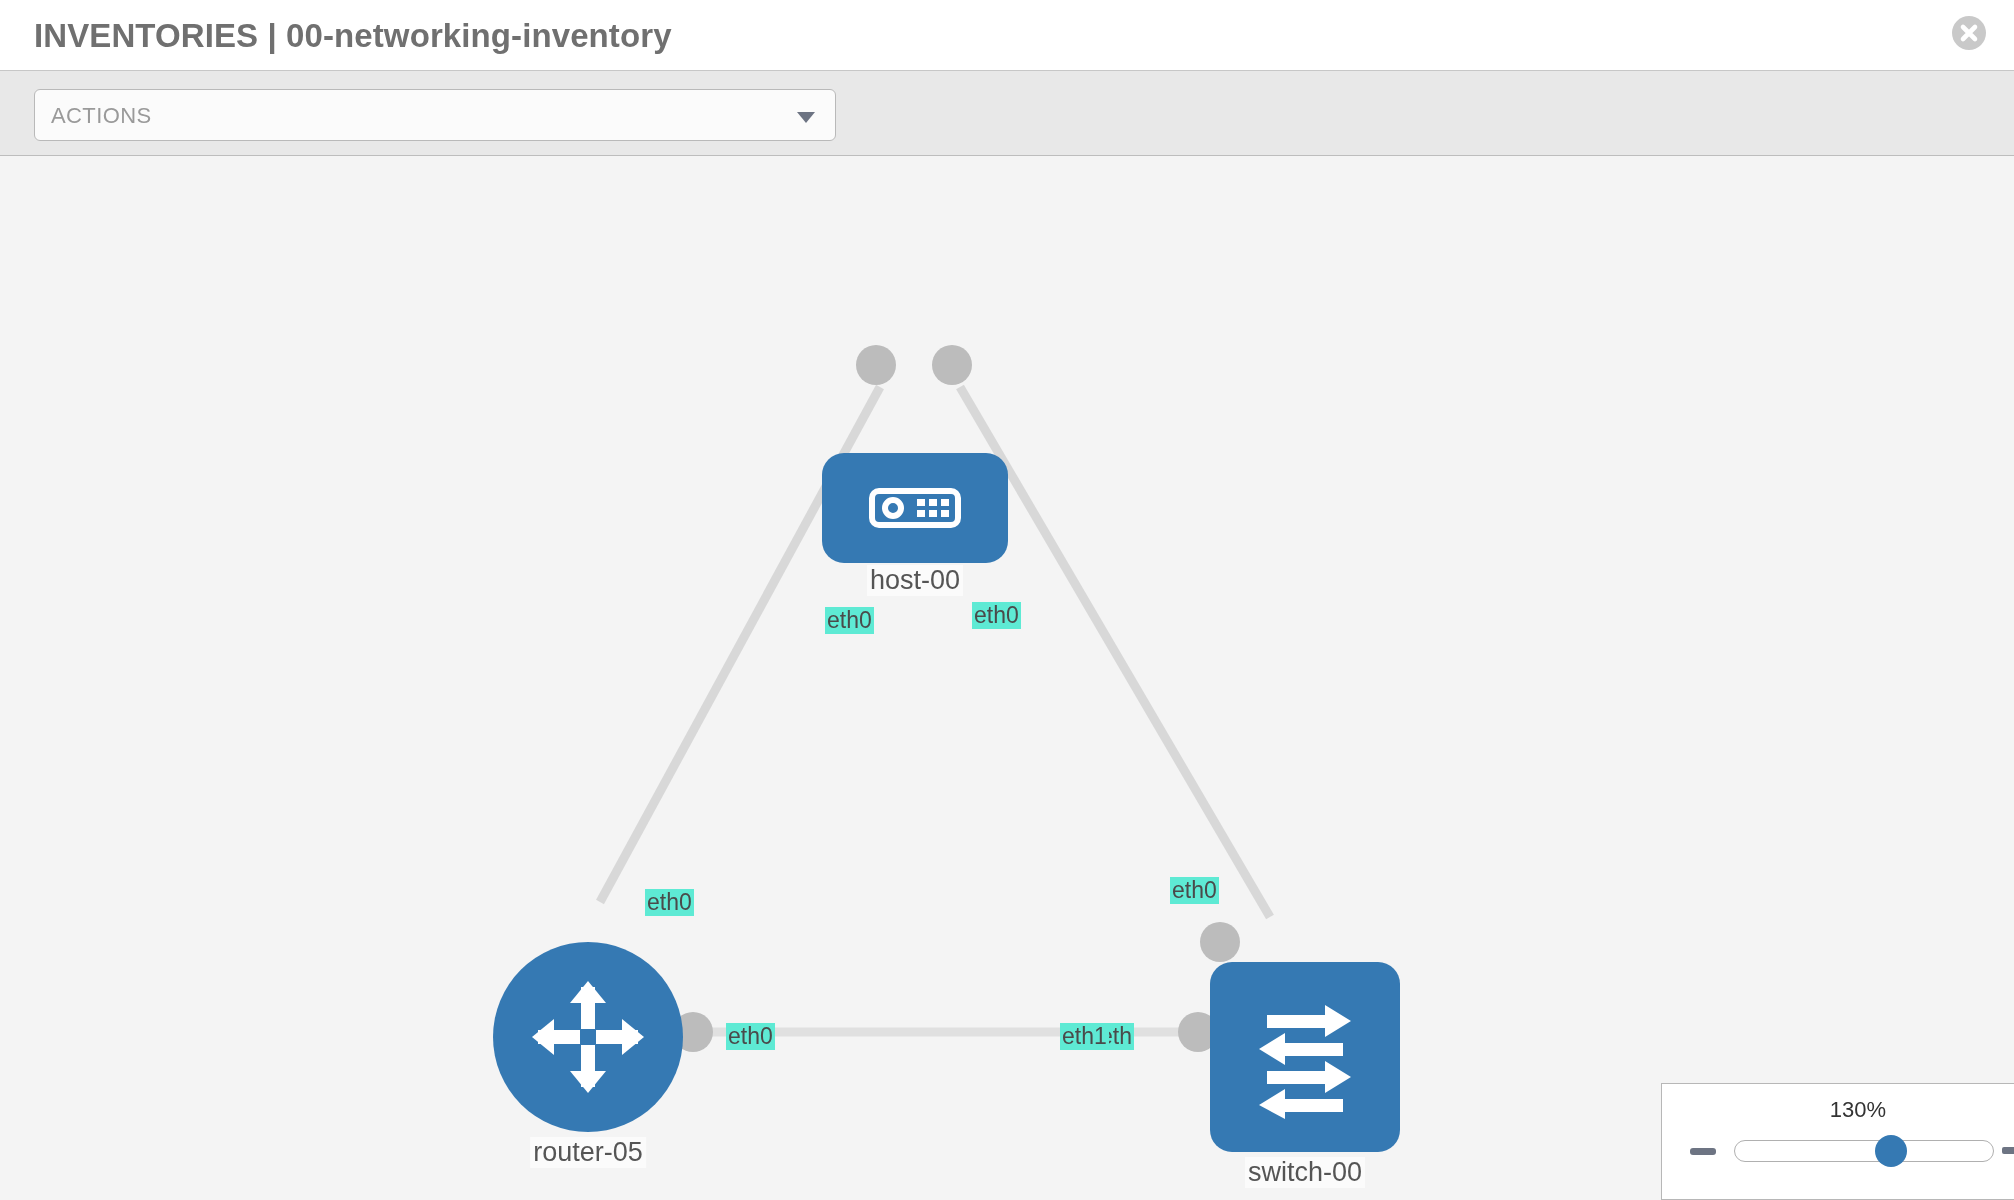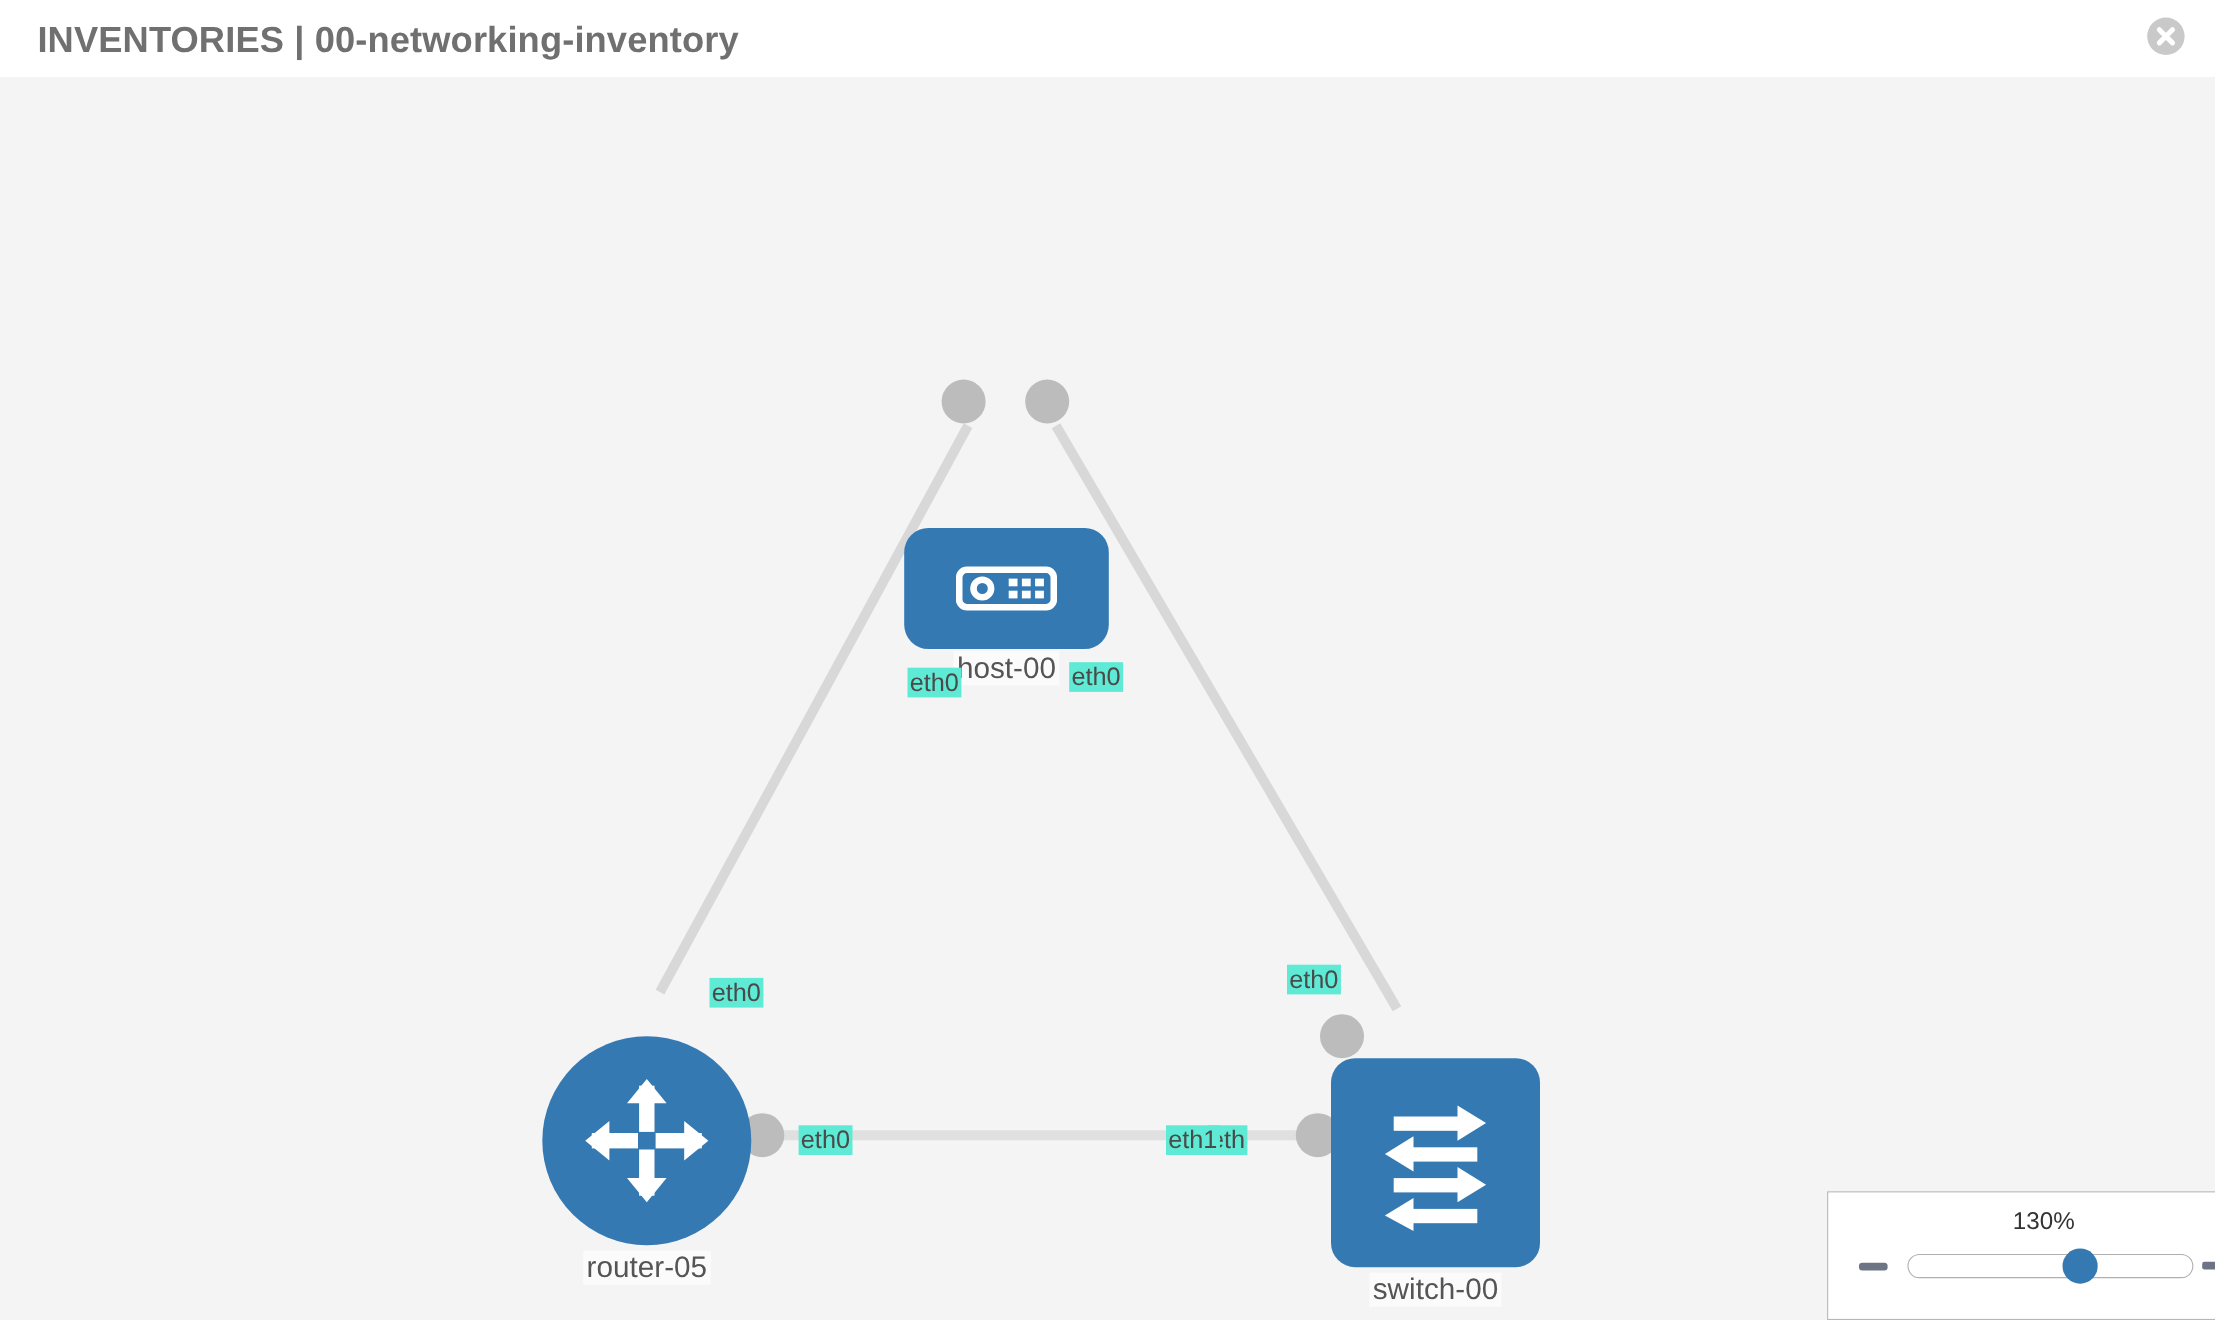--- a/index.html
+++ b/index.html
@@ -145,36 +145,64 @@
 
   <div class="header">
     <div class="header-title">INVENTORIES | 00-networking-inventory</div>
     <div class="close-btn">
       <svg width="34" height="34" viewBox="0 0 34 34">
         <path d="M11 11 L23 23 M23 11 L11 23" stroke="#fff" stroke-width="4.6" stroke-linecap="round"></path>
       </svg>
     </div>
   </div>
 
+  <div class="toolbar">
+
+    <div class="actions-select">
+      <span class="label">ACTIONS</span>
+      <span class="caret"></span>
+    </div>
+
+    <div class="tool-icon wrench">
+      <svg width="42" height="42" viewBox="0 0 42 42">
+        <path d="M33 6.5 a11 11 0 1 0 3.2 13.8 l-7.2 -4.0 l-0.9 -6.2 z" fill="#6d7483" transform="rotate(-22 21 21)"></path>
+        <rect x="7.5" y="24" width="19" height="7.5" rx="3.5" fill="#6d7483" transform="rotate(42 17 28)"></rect>
+      </svg>
+    </div>
+
+    <div class="tool-icon key">
+      <svg width="42" height="42" viewBox="0 0 42 42">
+        <circle cx="15" cy="16" r="9.5" fill="none" stroke="#6d7483" stroke-width="5"></circle>
+        <rect x="21" y="18" width="17" height="5.2" rx="1" fill="#6d7483" transform="rotate(33 21 20)"></rect>
+        <rect x="30" y="22" width="8" height="4.6" rx="1" fill="#6d7483" transform="rotate(33 30 24)"></rect>
+        <rect x="34" y="27" width="7" height="4.6" rx="1" fill="#6d7483" transform="rotate(33 34 29)"></rect>
+      </svg>
+    </div>
+
+    <div class="search-box">
+      <span class="label">SEARCH</span>
+      <span class="caret"></span>
+    </div>
+  </div>
 
   <div class="canvas">
 
     <svg class="topology">
       <line x1="880" y1="230" x2="600" y2="745" stroke="#d8d8d8" stroke-width="9"></line>
       <line x1="960" y1="230" x2="1270" y2="760" stroke="#d8d8d8" stroke-width="9"></line>
       <line x1="690" y1="875" x2="1205" y2="875" stroke="#e0e0e0" stroke-width="9"></line>
     </svg>
 
     <div class="iface-dot" style="left:856px; top:188px;"></div>
     <div class="iface-dot" style="left:932px; top:188px;"></div>
     <div class="iface-dot" style="left:673px; top:855px;"></div>
     <div class="iface-dot" style="left:1200px; top:765px;"></div>
     <div class="iface-dot" style="left:1178px; top:855px;"></div>
 
-    <div class="node" style="left:822px; top:323px;">
+    <div class="node" style="left:822px; top:296px;">
       <div class="node-shape-rect" style="width:186px; height:110px;">
         <svg width="92" height="46" viewBox="0 0 92 46">
           <rect x="3" y="6" width="86" height="34" rx="7" fill="none" stroke="#fff" stroke-width="6"></rect>
           <circle cx="24" cy="23" r="8" fill="none" stroke="#fff" stroke-width="6"></circle>
           <rect x="48" y="14" width="8" height="7" fill="#fff"></rect>
           <rect x="60" y="14" width="8" height="7" fill="#fff"></rect>
           <rect x="72" y="14" width="8" height="7" fill="#fff"></rect>
           <rect x="48" y="25" width="8" height="7" fill="#fff"></rect>
           <rect x="60" y="25" width="8" height="7" fill="#fff"></rect>
           <rect x="72" y="25" width="8" height="7" fill="#fff"></rect>

